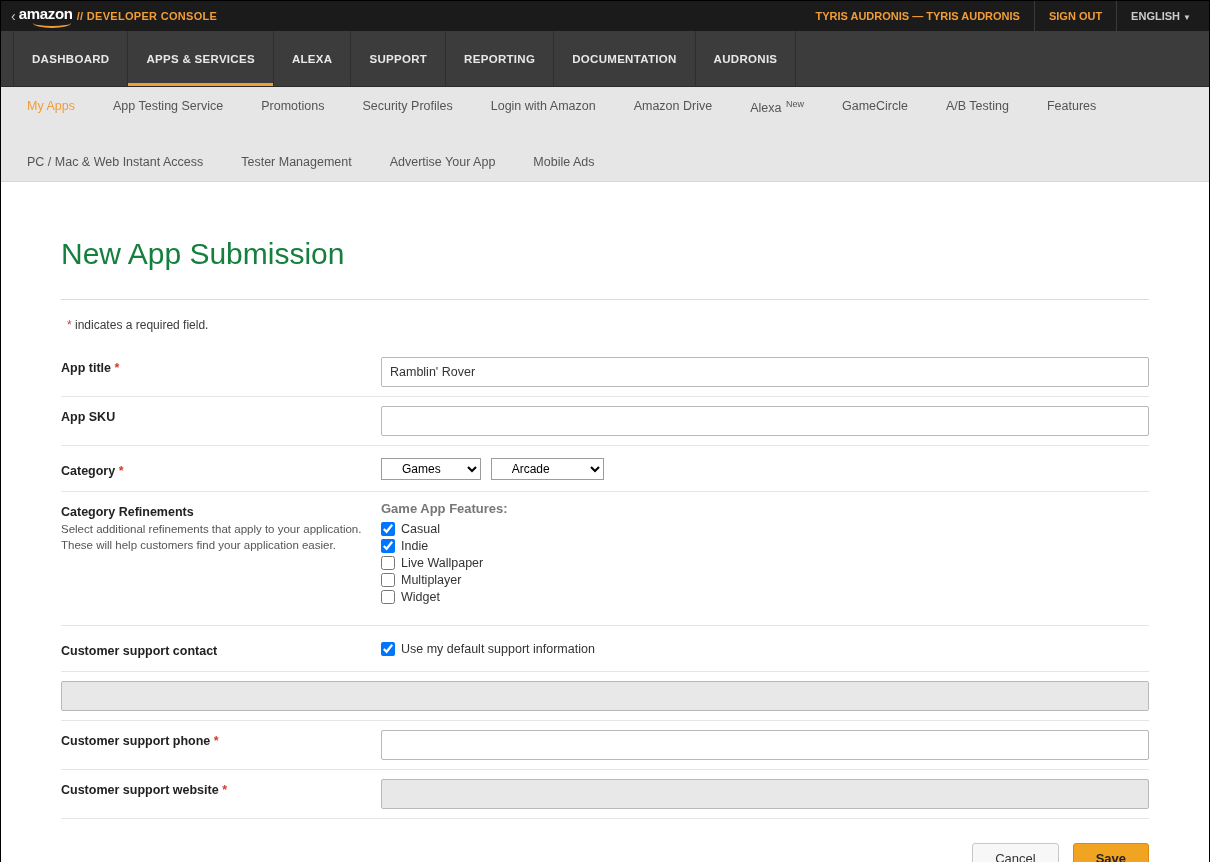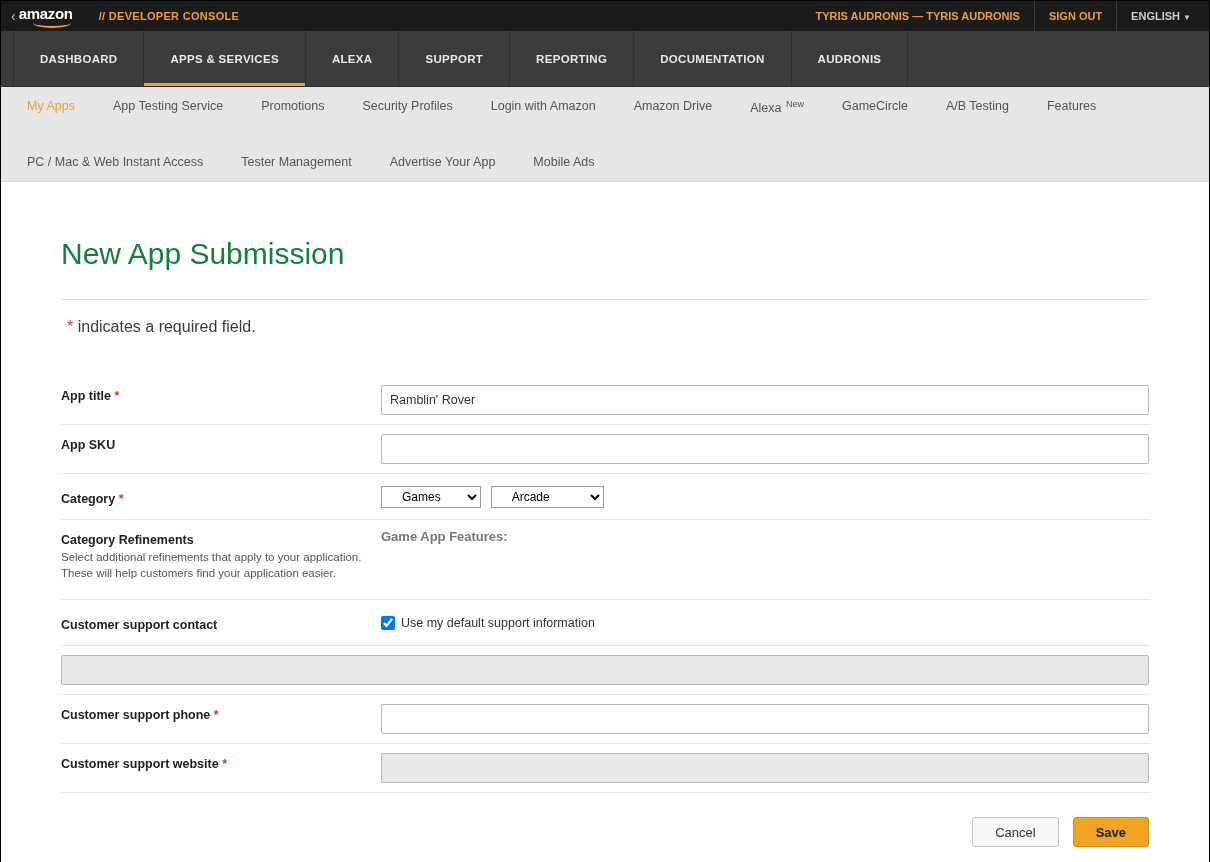--- a/index.html
+++ b/index.html
@@ -9,46 +9,46 @@
 
   
   .top-bar { height: 30px; background: #1b1b1b; display: flex; align-items: center; padding: 0 10px; color: #ccc; }
   .back-chevron { color: #ccc; font-size: 14px; margin-right: 3px; }
   .logo { color: #fff; font-size: 15px; font-weight: bold; letter-spacing: -0.3px; position: relative; }
   .logo .smile { display:block; position: relative; height:6px; }
   .logo .smile::after{
      content:""; position:absolute; left:14px; top:-4px; width:38px; height:8px;
      border-bottom:2px solid #f19d38; border-radius:0 0 50% 50%;
   }
-  .dev-console { color:#f19d38; font-size:11px; font-weight:bold; margin-left:26px; letter-spacing:0.3px; }
+  .dev-console { color:#f19d38; font-size:11px; font-weight:bold; margin-left:4px; letter-spacing:0.3px; }
   .top-right { margin-left:auto; display:flex; align-items:center; font-size:11px; font-weight:bold; }
   .top-right .user { color:#f19d38; padding:0 14px; }
   .top-right .sep { width:1px; height:30px; background:#3a3a3a; }
   .top-right .signout { color:#f19d38; padding:0 14px; }
   .top-right .lang { color:#ccc; padding:0 8px 0 14px; }
   .top-right .caret { font-size:8px; color:#ccc; }
 
   
   .main-nav { height: 56px; background:#3c3c3c; display:flex; border-bottom:1px solid #2b2b2b;}
-  .main-nav .tab { padding:0 26px; display:flex; align-items:center; color:#e8e8e8; font-size:11.5px; font-weight:bold; letter-spacing:0.3px; border-right:1px solid #2e2e2e; position:relative; cursor:pointer;}
+  .main-nav .tab { padding:0 18px; display:flex; align-items:center; color:#e8e8e8; font-size:11.5px; font-weight:bold; letter-spacing:0.3px; border-right:1px solid #2e2e2e; position:relative; cursor:pointer;}
   .main-nav .tab:first-child{ border-left:1px solid #2e2e2e; margin-left:12px;}
   .main-nav .tab.active::after{ content:""; position:absolute; left:0; right:0; bottom:0; height:3px; background:#f19d38;}
 
   
   .sub-nav { background:#e6e6e6; padding:12px 26px; display:flex; flex-wrap:wrap; gap:20px 38px; border-bottom:1px solid #d8d8d8;}
   .sub-nav a { color:#555; font-size:12.5px; cursor:pointer;}
   .sub-nav a.active { color:#f19d38; }
   .sub-nav sup{ font-size:9px; margin-left:2px; }
 
   
   .content { padding: 55px 60px 20px 60px; }
   .page-title { font-size:30px; font-weight:normal; color:#15803d; }
   hr.thin { border:none; border-top:1px solid #dcdcdc; margin:28px 0 18px 0;}
 
-  .req-note { font-size:16px; color:#3b3b3b; margin:0 0 40px 6px;}
+  .req-note { font-size:12px; color:#3b3b3b; margin:0 0 16px 6px;}
   .req-note .star, .star { color:#d13c2e; }
 
   .form-row { display:flex; border-bottom:1px solid #e5e5e5; padding:9px 0; align-items:flex-start; min-height:46px;}
   .form-label { width: 320px; font-size:12.5px; color:#222; font-weight:bold; padding-top:4px;}
   .form-label .sub { font-weight:normal; color:#555; font-size:11.5px; display:block; margin-top:3px; line-height:1.35;}
   .form-field { flex:1; }
 
   input[type=text]{ width:100%; height:30px; border:1px solid #b9b9b9; border-radius:2px; padding:0 8px; font-size:12.5px; color:#333;}
   input[type=text].disabled { background:#e8e8e8; }
   select { height:22px; border:1px solid #9c9c9c; background:#fff; font-size:12px; padding:0 16px;}
@@ -152,20 +152,42 @@
       </div>
     </div>
 
     <div class="form-row" style="padding-bottom:18px;">
       <div class="form-label">
         <span>Category Refinements</span>
         <span class="sub">Select additional refinements that apply to your application. These will help customers find your application easier.</span>
       </div>
       <div class="form-field">
         <div class="features-title">Game App Features:</div>
+        <div id="features">
+            <label class="cb-row">
+              <input type="checkbox" checked="" style="">
+              <span>Casual</span>
+            </label>
+            <label class="cb-row">
+              <input type="checkbox" checked="" style="">
+              <span>Indie</span>
+            </label>
+            <label class="cb-row">
+              <input type="checkbox" style="">
+              <span>Live Wallpaper</span>
+            </label>
+            <label class="cb-row">
+              <input type="checkbox" style="">
+              <span>Multiplayer</span>
+            </label>
+            <label class="cb-row">
+              <input type="checkbox" style="">
+              <span>Widget</span>
+            </label>
+          </div>
       </div>
     </div>
 
     <div class="form-row" style="align-items:center;">
       <div class="form-label">Customer support contact</div>
       <div class="form-field">
         <label class="cb-row">
           <input type="checkbox" checked="" style="">
           <span>Use my default support information</span>
         </label>

